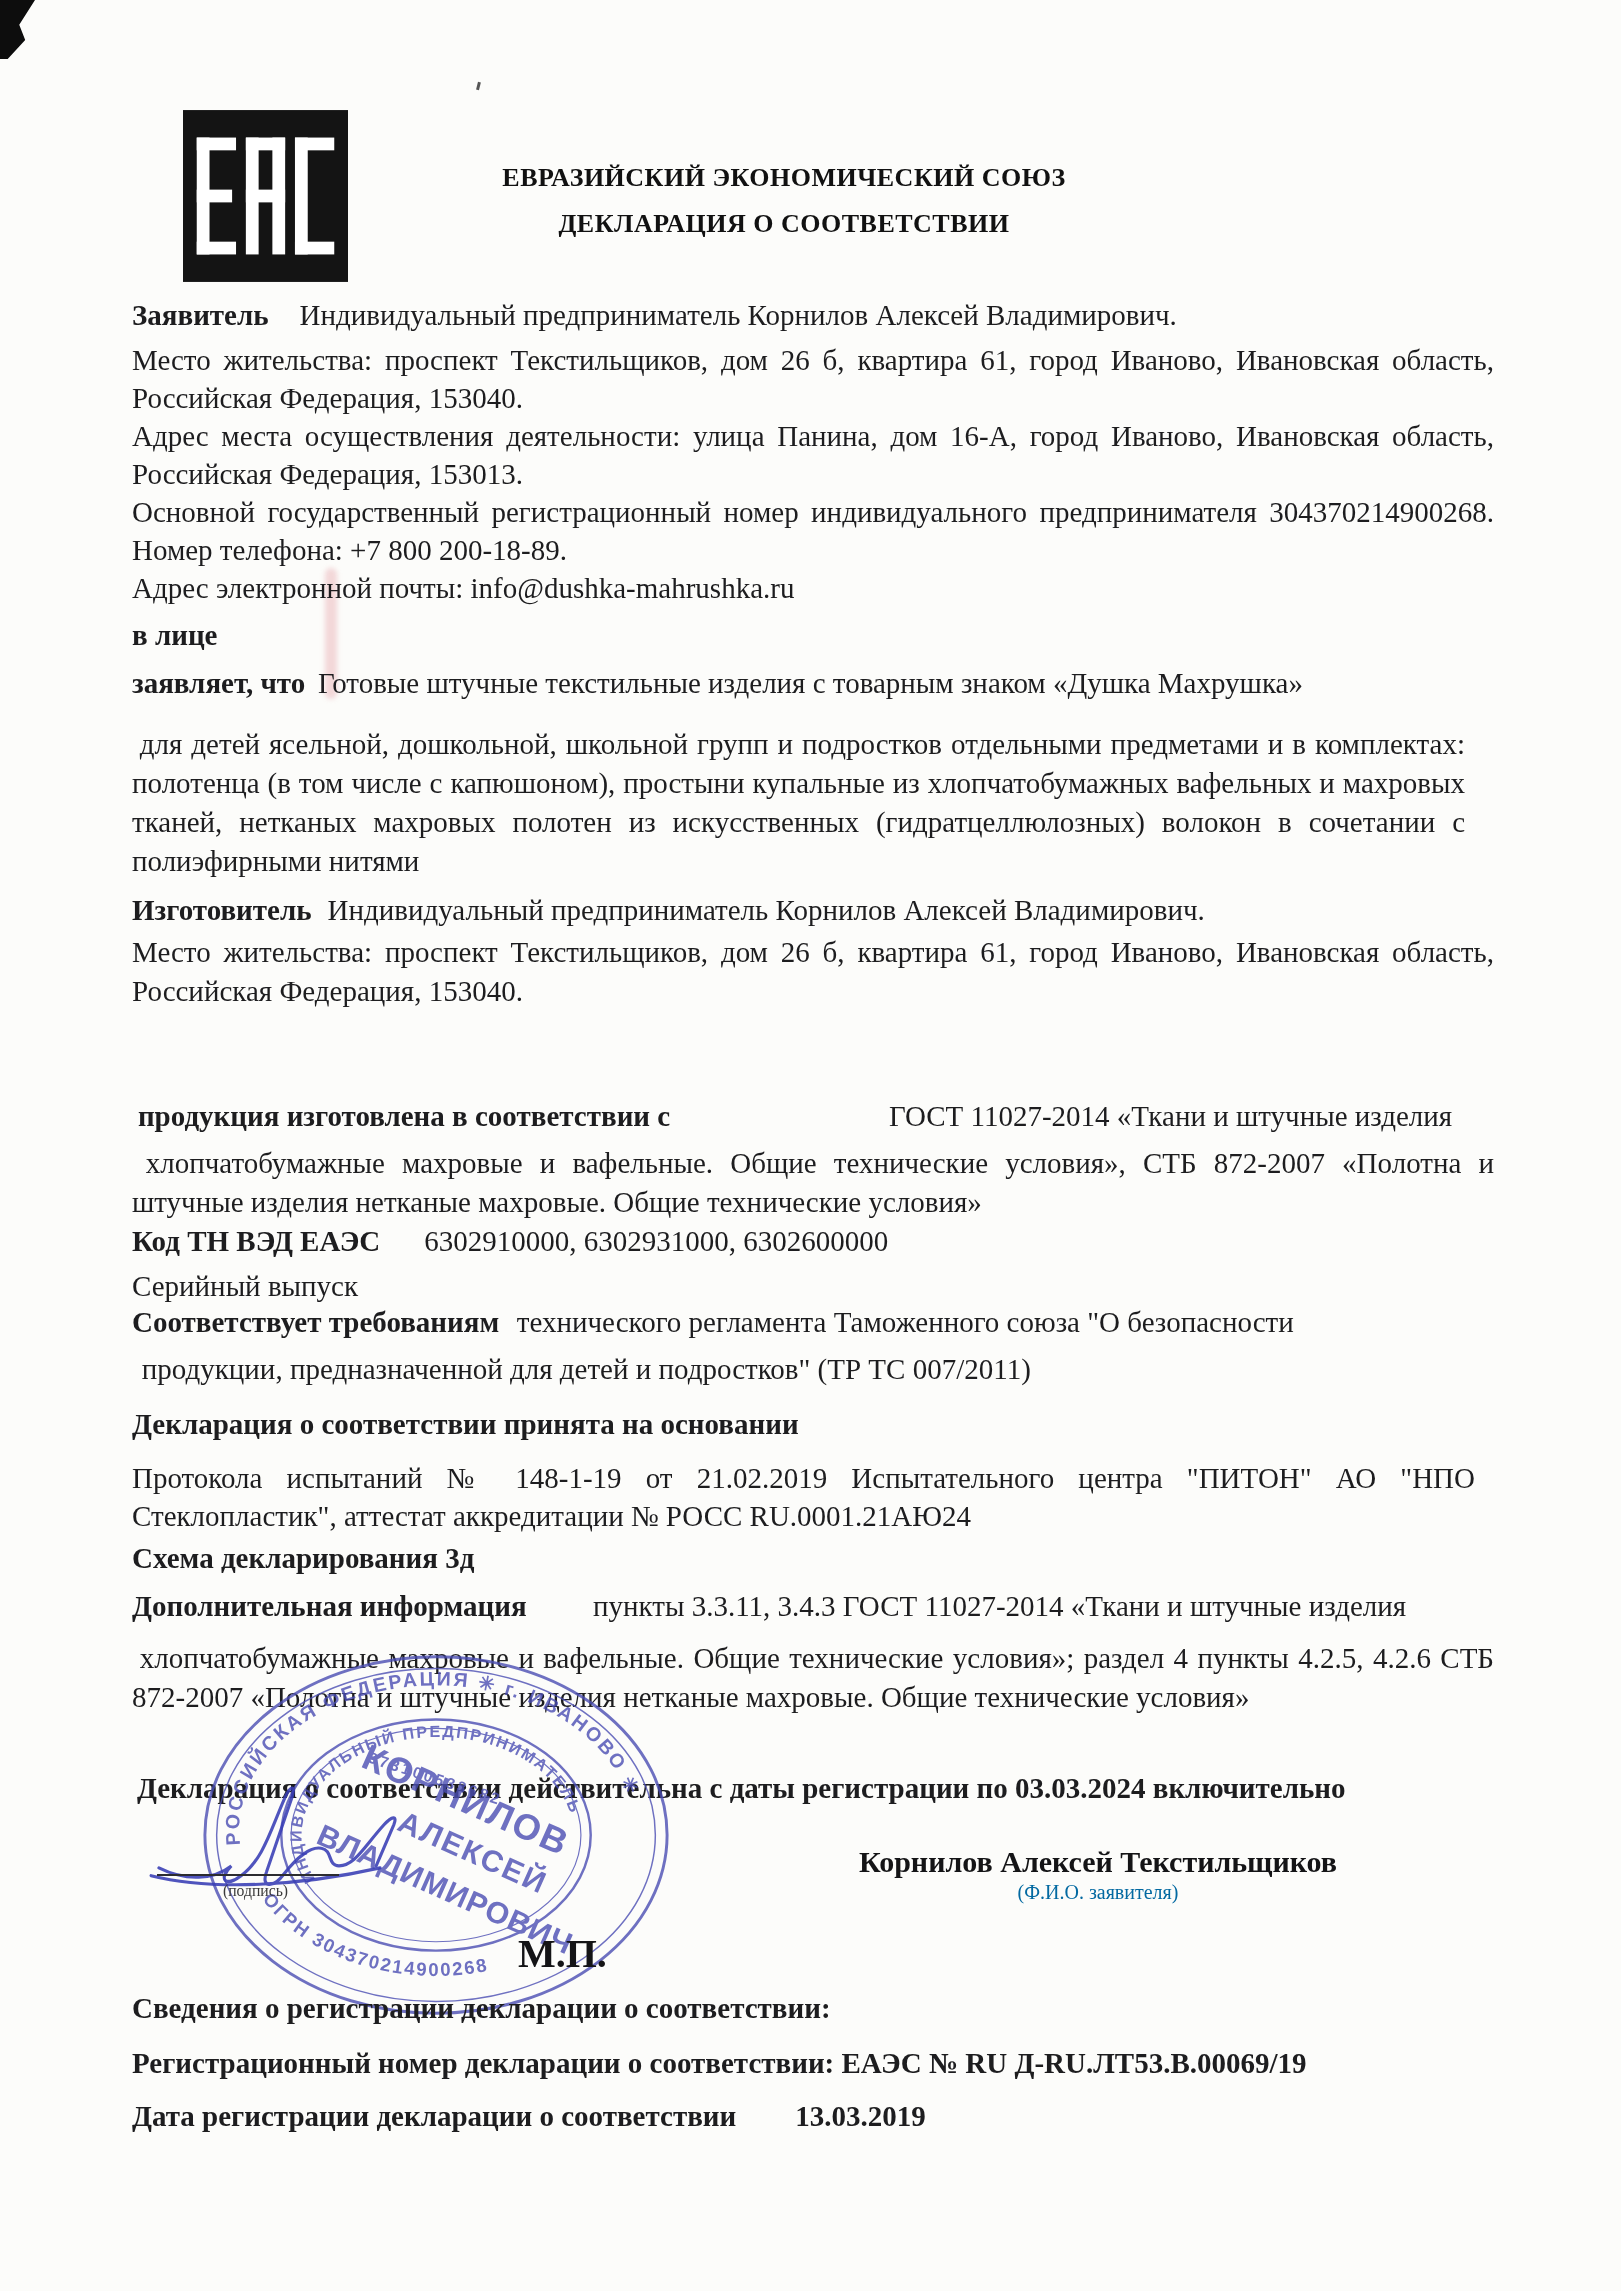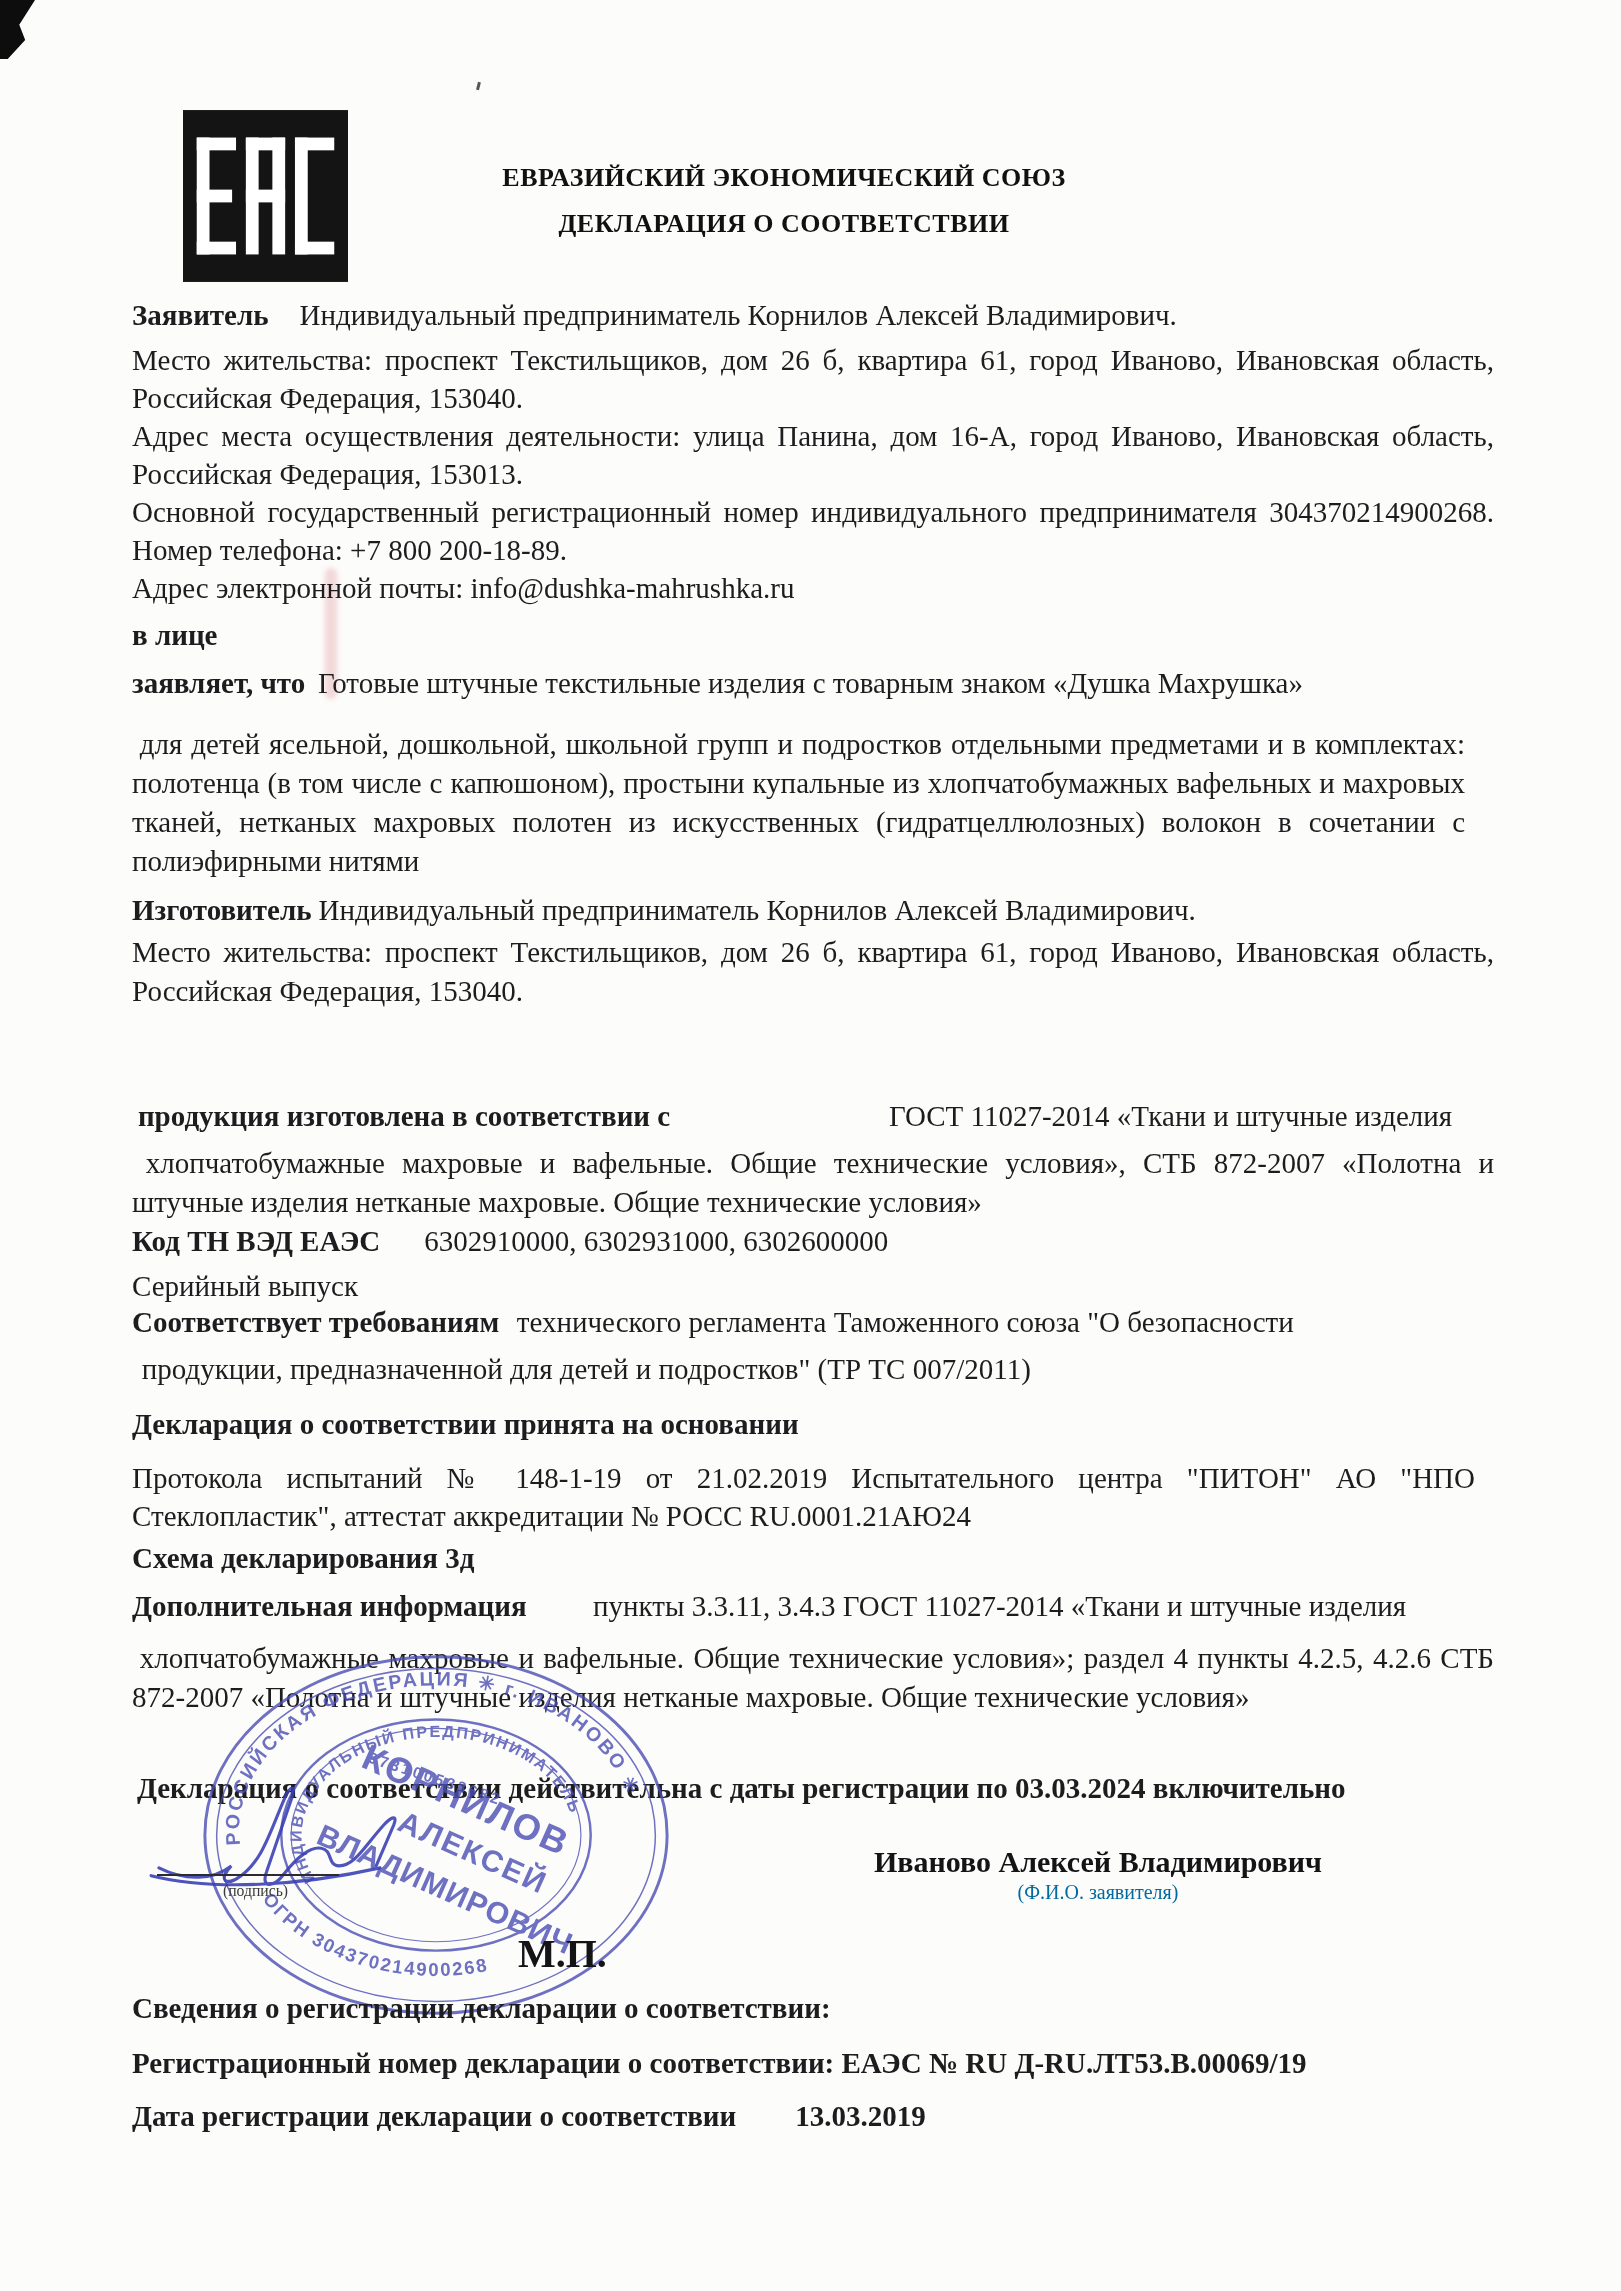--- a/index.html
+++ b/index.html
@@ -25,21 +25,21 @@
 
   
   #row-applicant{top:297px;}
   #row-applicant .lbl{margin-right:31px;}
   #blk-applicant{top:341px;line-height:38px;}
   #row-inperson{top:617px;}
   #row-declares{top:665px;}
   #row-declares .lbl{display:inline-block;min-width:186px;}
   #blk-description{top:725px;line-height:39px;width:1333px;text-indent:7.8px;}
   #row-manufacturer{top:892px;}
-  #row-manufacturer .lbl{margin-right:7px;}
+  #row-manufacturer .lbl{margin-right:16px;}
   #blk-manufacturer{top:933px;line-height:39px;}
   #row-production{top:1098px;padding-left:5.9px;}
   #row-production .lbl{display:inline-block;width:751px;}
   #blk-production-rest{top:1144px;line-height:39px;text-indent:13.7px;}
   #row-tnved{top:1223px;}
   #row-tnved .lbl{margin-right:44px;}
   #row-serial{top:1268px;}
   #row-compliance{top:1304px;}
   #row-compliance .lbl{margin-right:17.6px;}
   #row-compliance2{top:1351px;padding-left:9.8px;}
@@ -204,21 +204,21 @@
     <g stroke="#383db5" stroke-width="3.2" fill="none" stroke-linecap="round">
       <path d="M 14,100 C 42,114 70,112 88,98 C 74,112 82,120 98,108 C 120,92 128,62 142,30 C 148,16 154,14 150,28 L 124,104 C 118,120 130,122 142,106 C 156,88 170,78 180,80 C 192,82 186,98 198,98 C 214,98 224,78 244,56 C 252,47 258,46 254,56 L 236,98"></path>
       <path d="M 6,108 C 70,124 160,118 240,100"></path>
     </g>
   </svg>
 
   <div class="sign-line"></div>
   <div class="sign-caption">(подпись)</div>
 
   <div class="fio">
-    <div class="name">Иваново Алексей Владимирович</div>
+    <div class="name">Корнилов Алексей Текстильщиков</div>
     <div class="cap">(Ф.И.О. заявителя)</div>
   </div>
 
   <div class="mp">М.П.</div>
 
   <p class="abs b" id="row-reg-heading">Сведения о регистрации декларации о соответствии:</p>
 
   <p class="abs b" id="row-reg-number">
     <span>Регистрационный номер декларации о соответствии:</span>
     <span>ЕАЭС № RU Д-RU.ЛТ53.В.00069/19</span>

